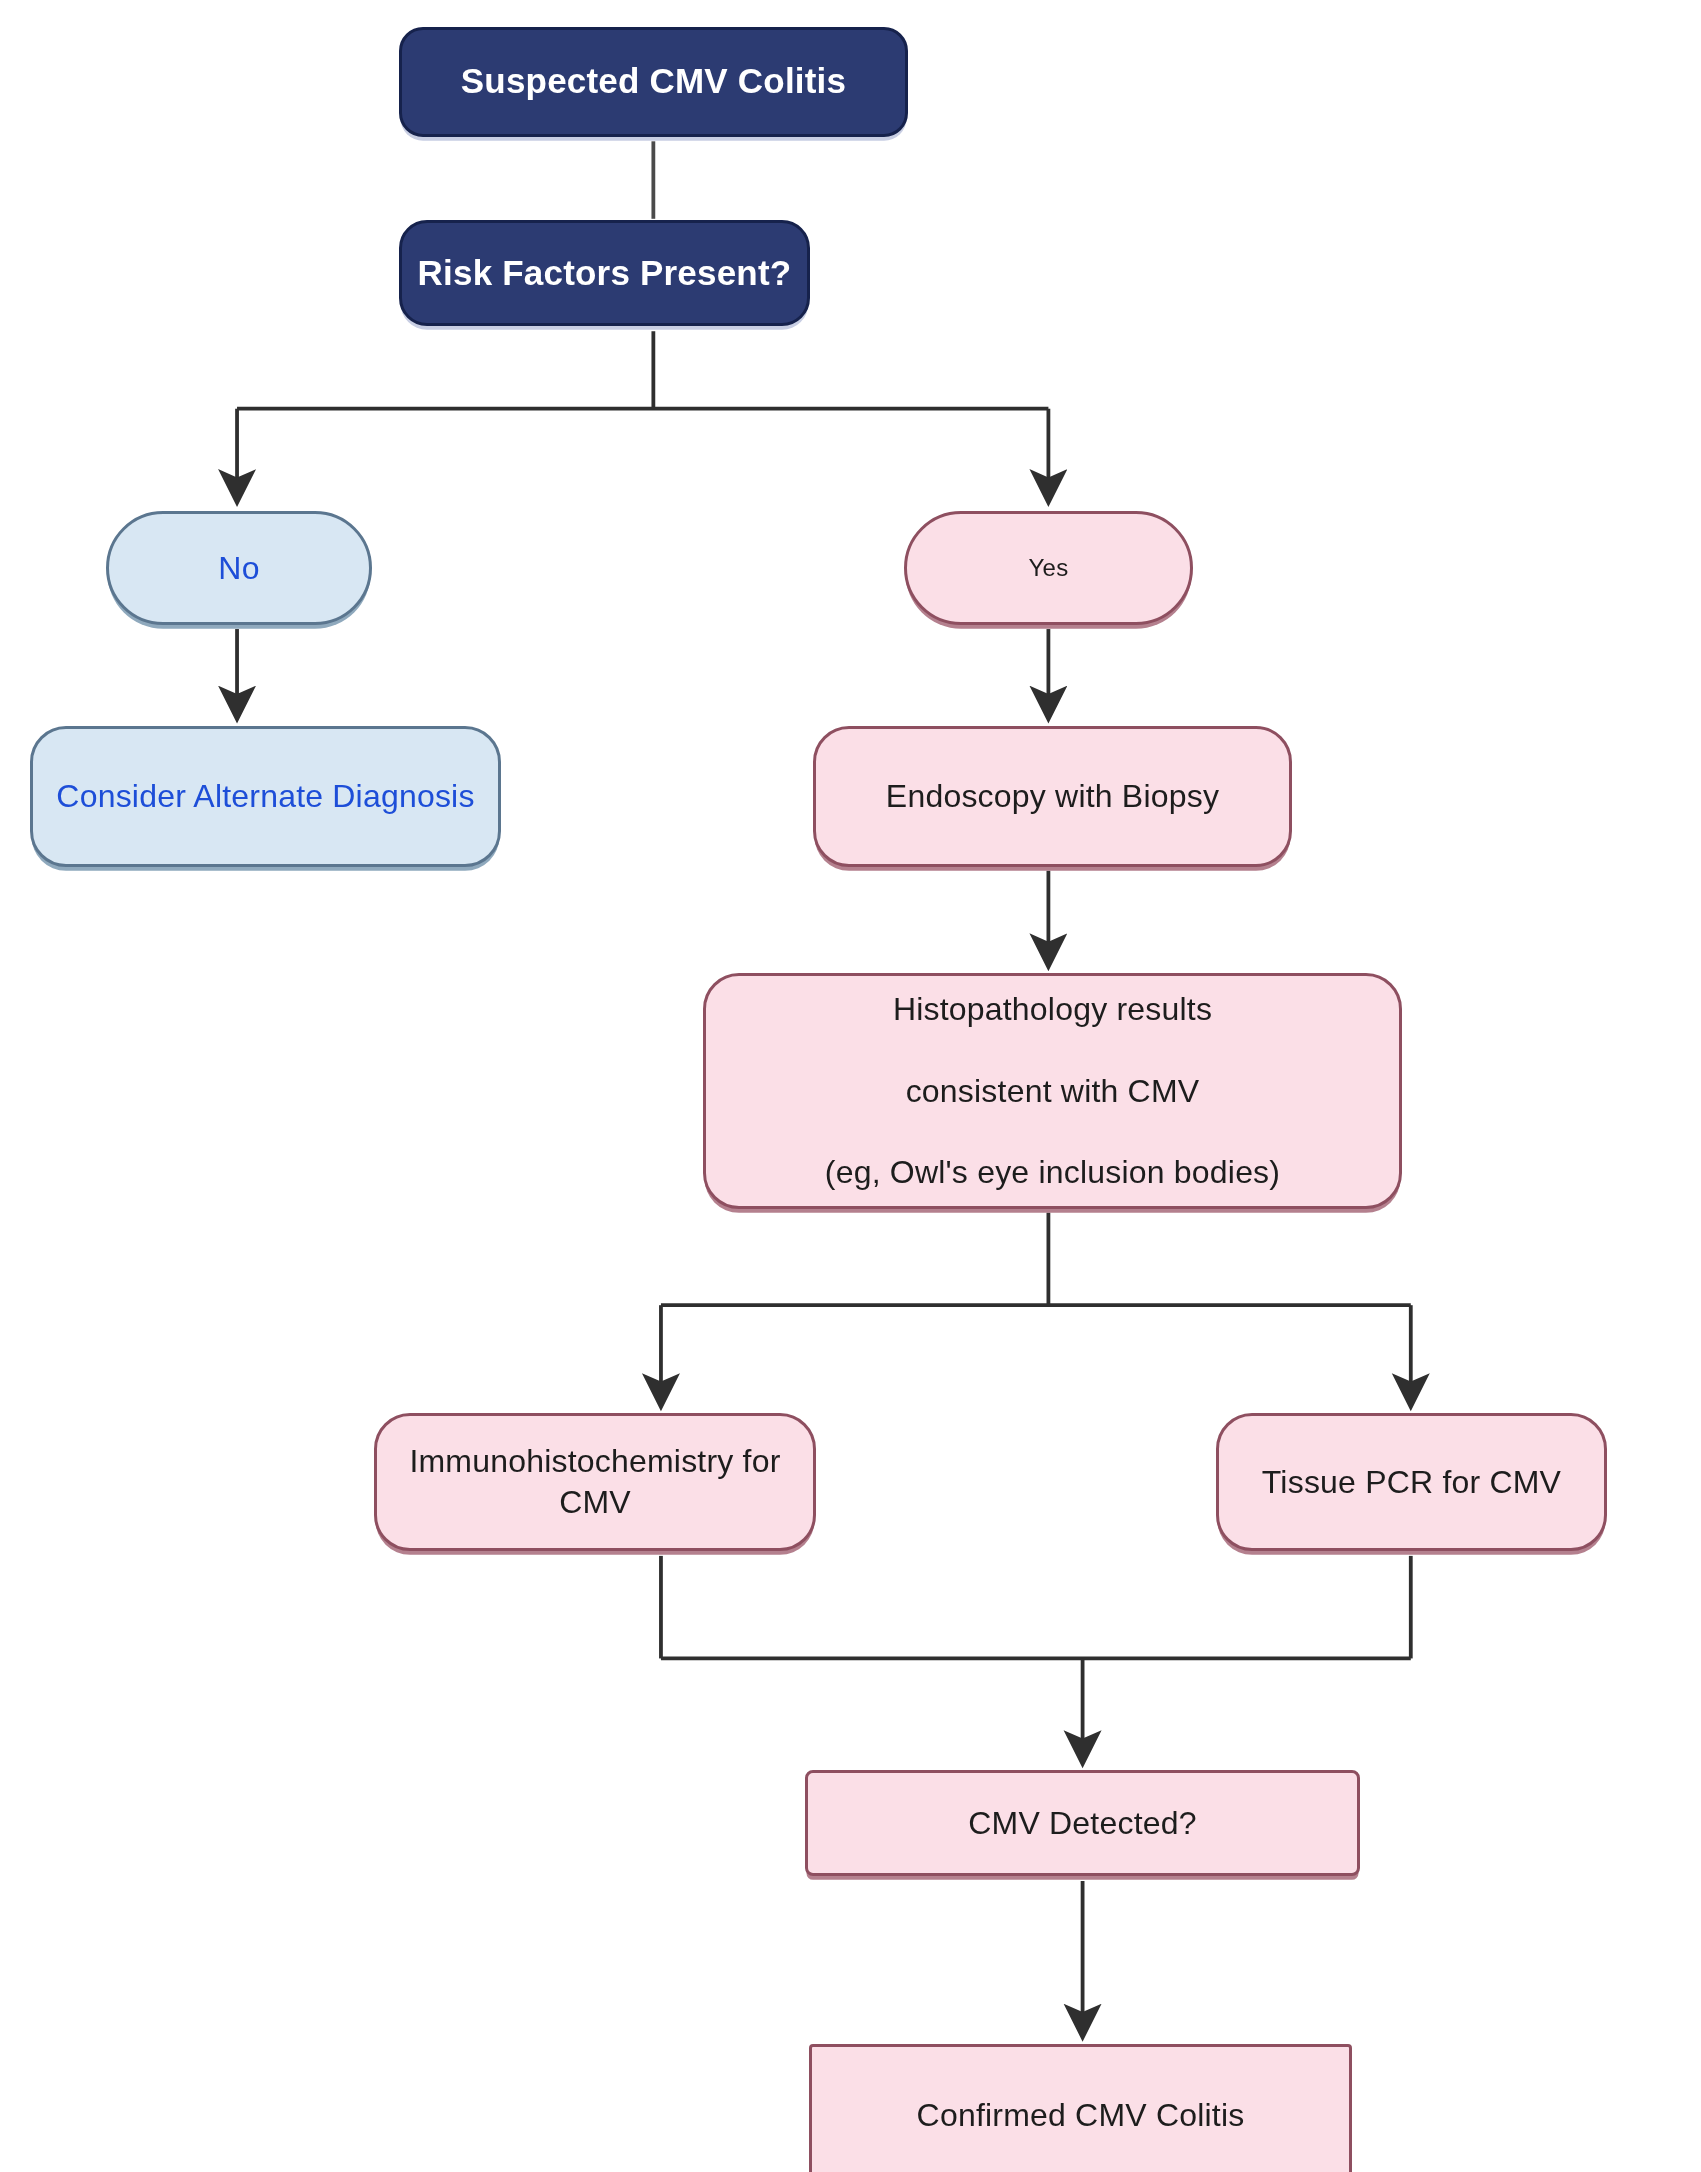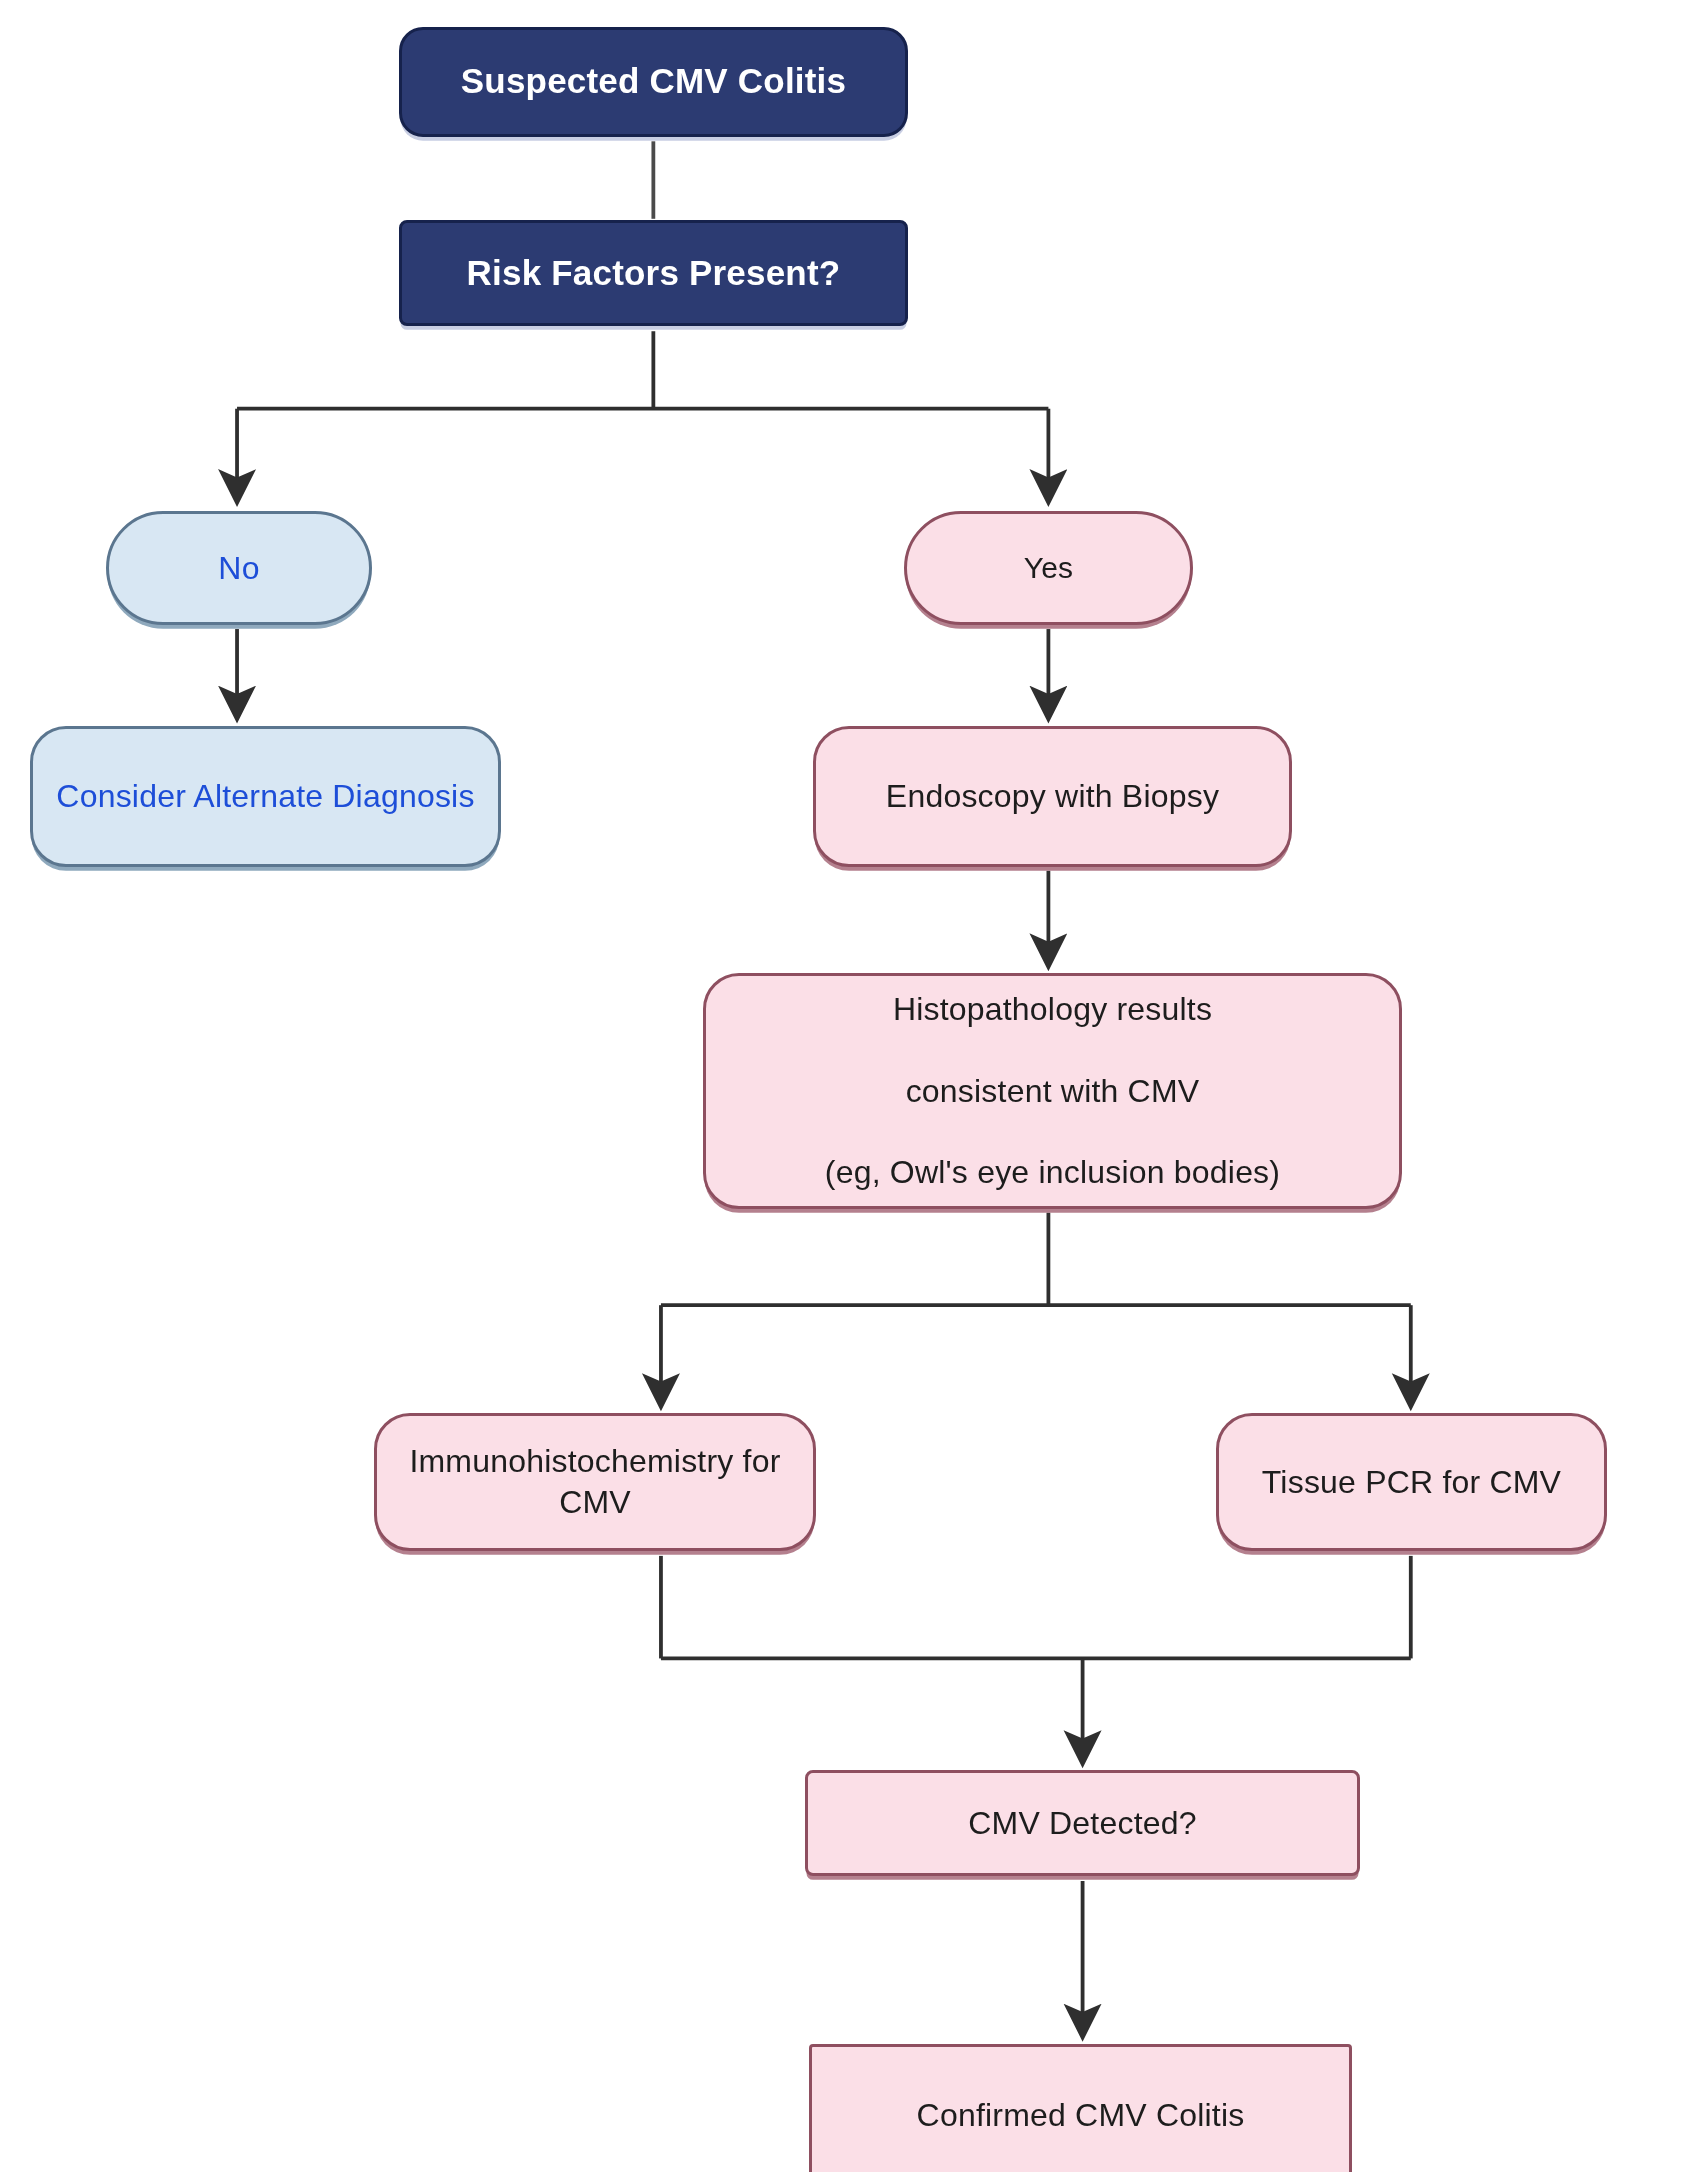--- a/index.html
+++ b/index.html
@@ -56,23 +56,23 @@
     box-shadow: 0 5.3px 0 -1.5px #8fa9bd;
   }
   .n-pink {
     background: #fbdfe7;
     border: 3.8px solid #8e4f60;
     color: #1d1d1d;
     box-shadow: 0 5.3px 0 -1.5px #b4808e;
   }
   
   #node-suspected      { left:399px;  top:26.6px;   width:509px; height:110px; border-radius:24px; font-size:35px; }
-  #node-riskfactors    { left:399px;  top:220px;  width:509px; height:106px; border-radius:8px; font-size:35px; }
+  #node-riskfactors    { left:399px;  top:220px;  width:411px; height:106px; border-radius:28px; font-size:35px; }
   #node-no            { left:106px;  top:511px;  width:266px; height:114px; border-radius:57px; font-size:32px; }
-  #node-yes           { left:904px; top:511px;  width:289px; height:114px; border-radius:57px; font-size:30px; }
+  #node-yes           { left:904px; top:511px;  width:289px; height:114px; border-radius:57px; font-size:24px; }
   #node-alternate     { left:30px;   top:726px;  width:471px; height:141px; border-radius:36px; font-size:32px; }
   #node-endoscopy     { left:813px; top:726px;  width:479px; height:141px; border-radius:36px; font-size:32px; }
   #node-histopath     { left:703px;  top:973px; width:699px; height:236px; border-radius:36px; font-size:32px; }
   #node-ihc           { left:374px;  top:1413px; width:442px; height:138px; border-radius:36px; font-size:32px; }
   #node-pcr           { left:1216px; top:1413px; width:391px; height:138px; border-radius:36px; font-size:32px; }
   #node-detected      { left:805px; top:1770px; width:555px; height:106px; border-radius:8px; font-size:32px; }
   #node-confirmed     { left:809px; top:2044px; width:543px; height:142px; border-radius:4px; font-size:32px; }
 </style>
 </head>
 <body>

